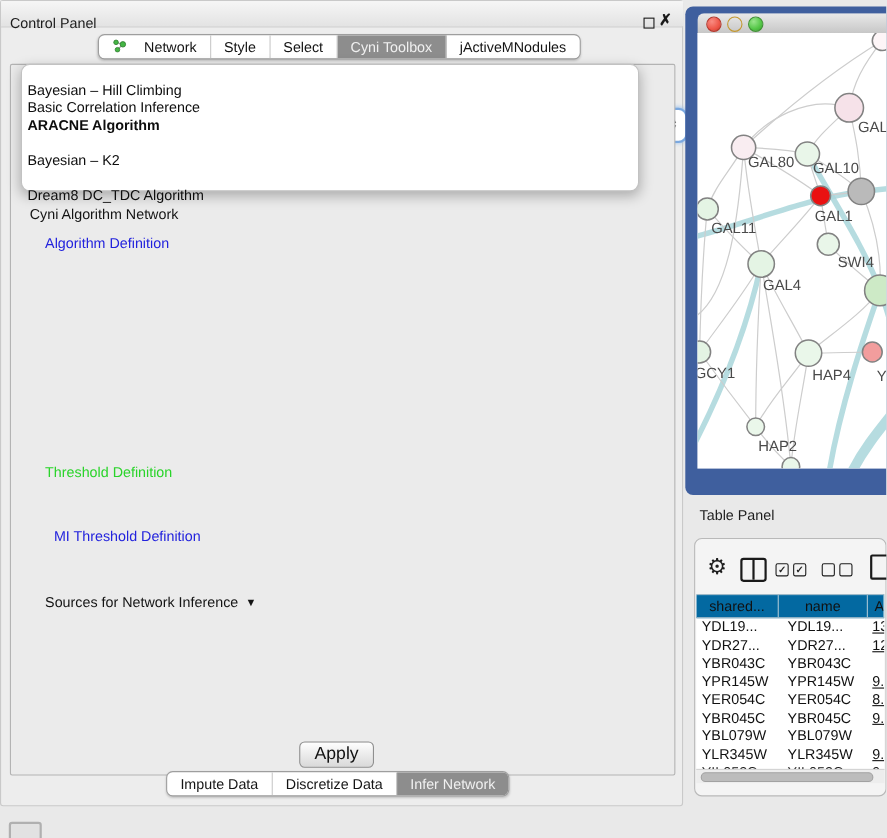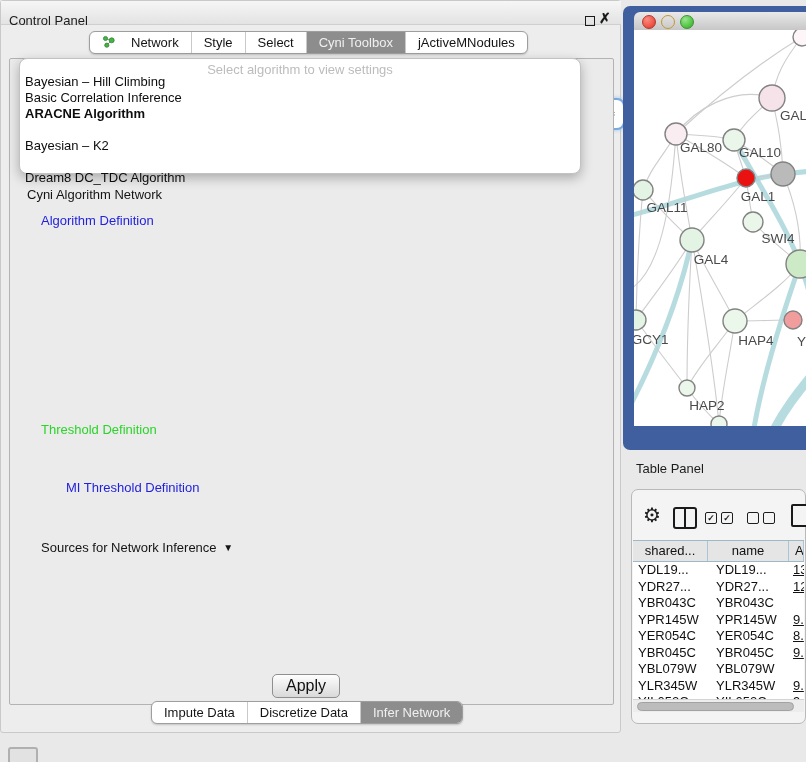--- a/index.html
+++ b/index.html
@@ -65,21 +65,21 @@
   .gear{position:absolute;left:643px;top:503px;font-size:20px;color:#1d1d1d;}
   .colicon{position:absolute;left:673px;top:507px;width:20px;height:18px;border:2.4px solid #1a1a1a;border-radius:3px;}
   .colicon:before{content:"";position:absolute;left:8.5px;top:0;width:2.4px;height:18px;background:#1a1a1a;}
   .cb{position:absolute;top:512px;width:10px;height:10px;border:1.6px solid #1d1d1d;border-radius:2px;font-size:9px;line-height:10px;text-align:center;color:#1d1d1d;font-weight:bold;}
   .pageicon{position:absolute;left:791px;top:504px;width:13px;height:19px;border:2.2px solid #1a1a1a;border-radius:2px;background:#f4f4f4;}
   #tp-table{position:absolute;left:633px;top:540px;width:171px;height:158px;background:#ffffff;overflow:hidden;border-top:1px solid #9db9c8;}
   .tr{display:flex;height:16.5px;line-height:16.5px;font-size:13px;color:#111;}
   .tr .c1{width:69px;padding-left:5px;overflow:hidden;white-space:nowrap;}
   .tr .c2{width:71px;padding-left:9px;overflow:hidden;white-space:nowrap;}
   .tr .c3{flex:1;padding-left:6px;overflow:hidden;white-space:nowrap;text-decoration:underline;}
-  .thead{display:flex;height:20px;line-height:20px;background:#e5e5e5;border-bottom:1px solid #9db9c8;font-size:13px;color:#111;}
+  .thead{display:flex;height:20px;line-height:20px;background:#0369a1;border-bottom:1px solid #9db9c8;font-size:13px;color:#111;}
   .thead>div{border-right:1px solid #a9c6d5;text-align:center;overflow:hidden;white-space:nowrap;}
   .thead .h1{width:74px;}
   .thead .h2{width:80px;}
   .thead .h3{flex:1;text-align:left;padding-left:6px;}
   .divarrow{position:absolute;left:608px;top:367px;font-size:9px;color:#555;}
 </style>
 </head>
 <body>
 
 <div id="stage">
@@ -194,21 +194,21 @@
     <span class="lbl b" style="left:80px;top:458px;">Which threshold to use:</span>
     <div class="combo" style="left:234px;top:452px;width:298px;height:25px;">
       <span>MI Threshold</span>
       <span class="stepper">
           <span>▲</span>
           <span>▼</span>
         </span>
     </div>
 
     <div class="groupbox" style="left:36px;top:486px;width:534px;height:45px;"></div>
-    <span class="gtitle t-blue" style="left:44px;top:479px;margin-left:17px;">MI Threshold Definition</span>
+    <span class="gtitle t-blue" style="left:44px;top:479px;">MI Threshold Definition</span>
 
     <span class="lbl b" style="left:44px;top:506px;">Mutual Information Threshold:</span>
     <div class="fld" style="left:420px;top:500px;width:141px;height:23px;">
       <span>0.5</span>
     </div>
 
     <div class="groupbox" style="left:28px;top:546px;width:550px;height:106px;border-bottom:none;"></div>
     <span class="gtitle" style="left:36px;top:539px;color:#141414;">
       <span>Sources for Network Inference</span>
       <span style="font-size:10px;position:relative;top:-1px;left:3px;">▼</span>
@@ -233,21 +233,20 @@
       </div>
       <div class="tb">
         <span>Discretize Data</span>
       </div>
       <div class="tb sel">
         <span>Infer Network</span>
       </div>
     </div>
 
     <div id="algo-dd">
-      <div class="dd-h">Select algorithm to view settings</div>
       <div class="dd-i" style="top:15px;">Bayesian – Hill Climbing</div>
       <div class="dd-i" style="top:31px;">Basic Correlation Inference</div>
       <div class="dd-i b" style="top:47px;">ARACNE Algorithm</div>
       <div class="dd-i" style="top:79px;">Bayesian – K2</div>
       <div class="dd-i" style="top:111px;">Dream8 DC_TDC Algorithm</div>
     </div>
   </div>
 
   <span class="divarrow">◂</span>
 

